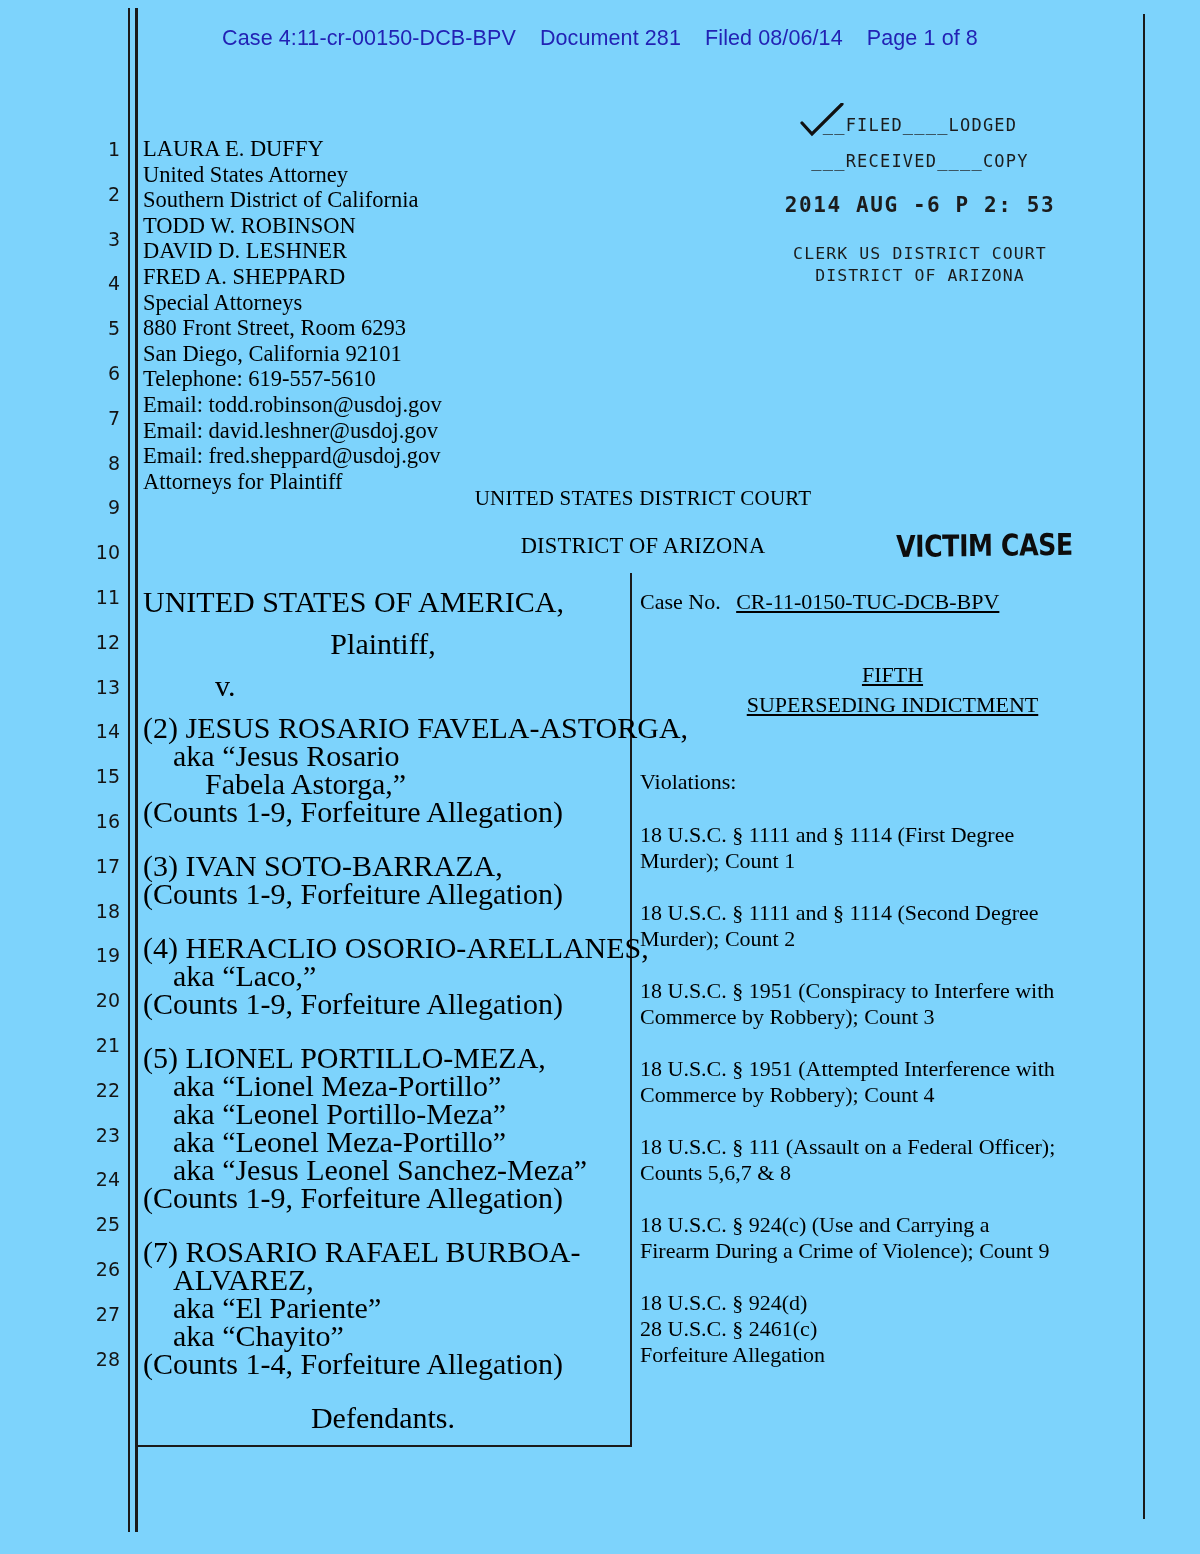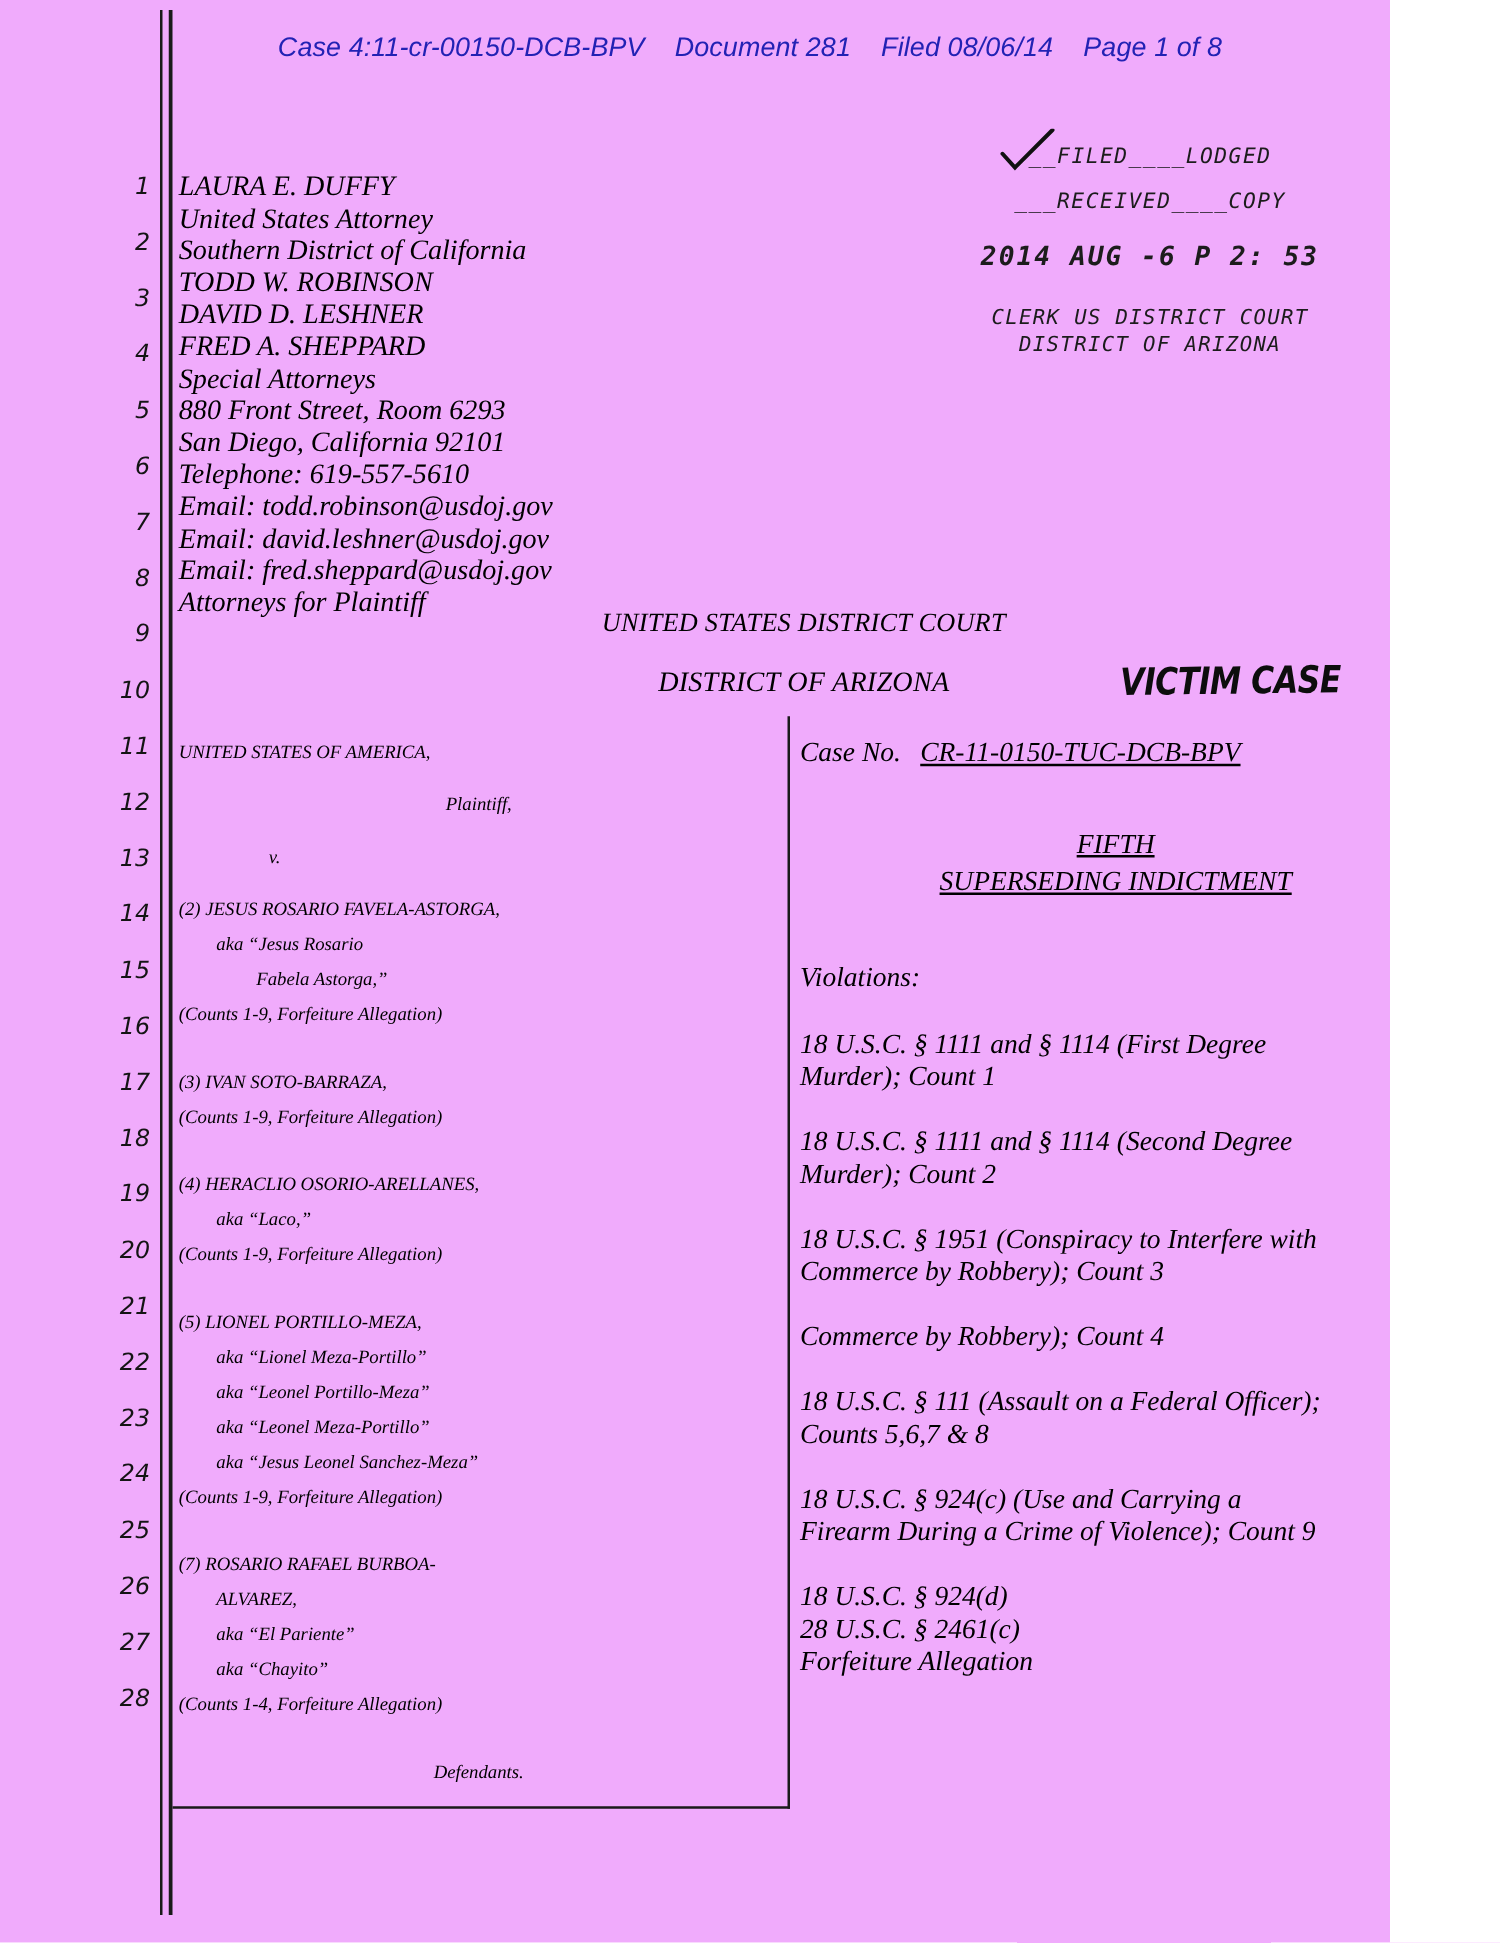--- a/index.html
+++ b/index.html
@@ -7,25 +7,24 @@
     margin: 0;
     padding: 0;
     background: #ffffff;
   }
   body {
     font-family: "Liberation Serif", "DejaVu Serif", serif;
     color: #000;
   }
   #page {
     position: relative;
-    width: 1112px;
+    width: 1200px;
     height: 1554px;
-    background: #f0abfc;
+    background: #7dd3fc;
     overflow: hidden;
-    font-style: italic;
   }
 
   
   #ecf-header {
     position: absolute;
     left: 0;
     top: 26px;
     width: 1200px;
     text-align: center;
     font-family: "Liberation Sans", "DejaVu Sans", sans-serif;
@@ -149,21 +148,21 @@
     height: 874px;
     border-right: 2px solid #1a1a1a;
     border-bottom: 2px solid #1a1a1a;
     box-sizing: border-box;
   }
   #caption-left {
     position: absolute;
     left: 143px;
     top: 588px;
     width: 480px;
-    font-size: 15px;
+    font-size: 30px;
     line-height: 28px;
   }
   #caption-right {
     position: absolute;
     left: 640px;
     top: 588px;
     width: 505px;
     font-size: 22px;
     line-height: 28px;
   }
@@ -324,20 +323,21 @@
         </div>
         <div class="violation">
           <div class="nowrapish">18 U.S.C. § 1111 and § 1114 (Second Degree</div>
           <div class="nowrapish">Murder); Count 2</div>
         </div>
         <div class="violation">
           <div class="nowrapish">18 U.S.C. § 1951 (Conspiracy to Interfere with</div>
           <div class="nowrapish">Commerce by Robbery); Count 3</div>
         </div>
         <div class="violation">
+          <div class="nowrapish">18 U.S.C. § 1951 (Attempted Interference with</div>
           <div class="nowrapish">Commerce by Robbery); Count 4</div>
         </div>
         <div class="violation">
           <div class="nowrapish">18 U.S.C. § 111 (Assault on a Federal Officer);</div>
           <div class="nowrapish">Counts 5,6,7 &amp; 8</div>
         </div>
         <div class="violation">
           <div class="nowrapish">18 U.S.C. § 924(c) (Use and Carrying a</div>
           <div class="nowrapish">Firearm During a Crime of Violence); Count 9</div>
         </div>

